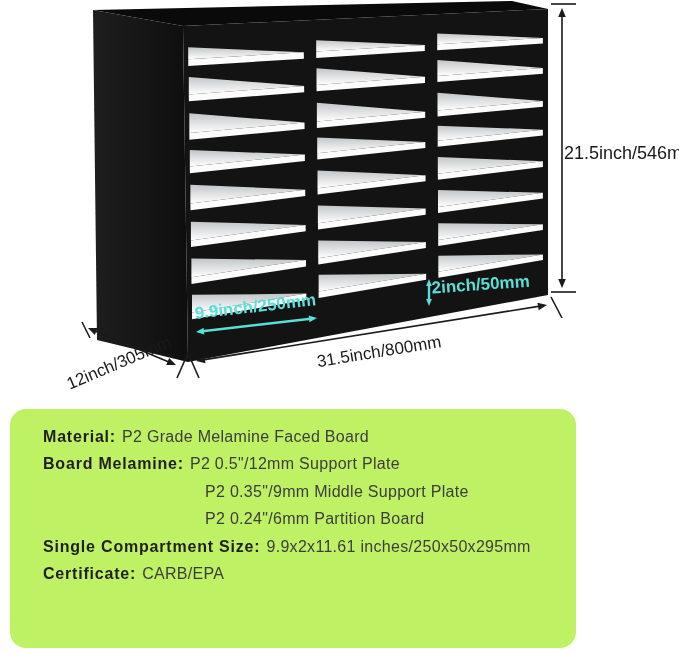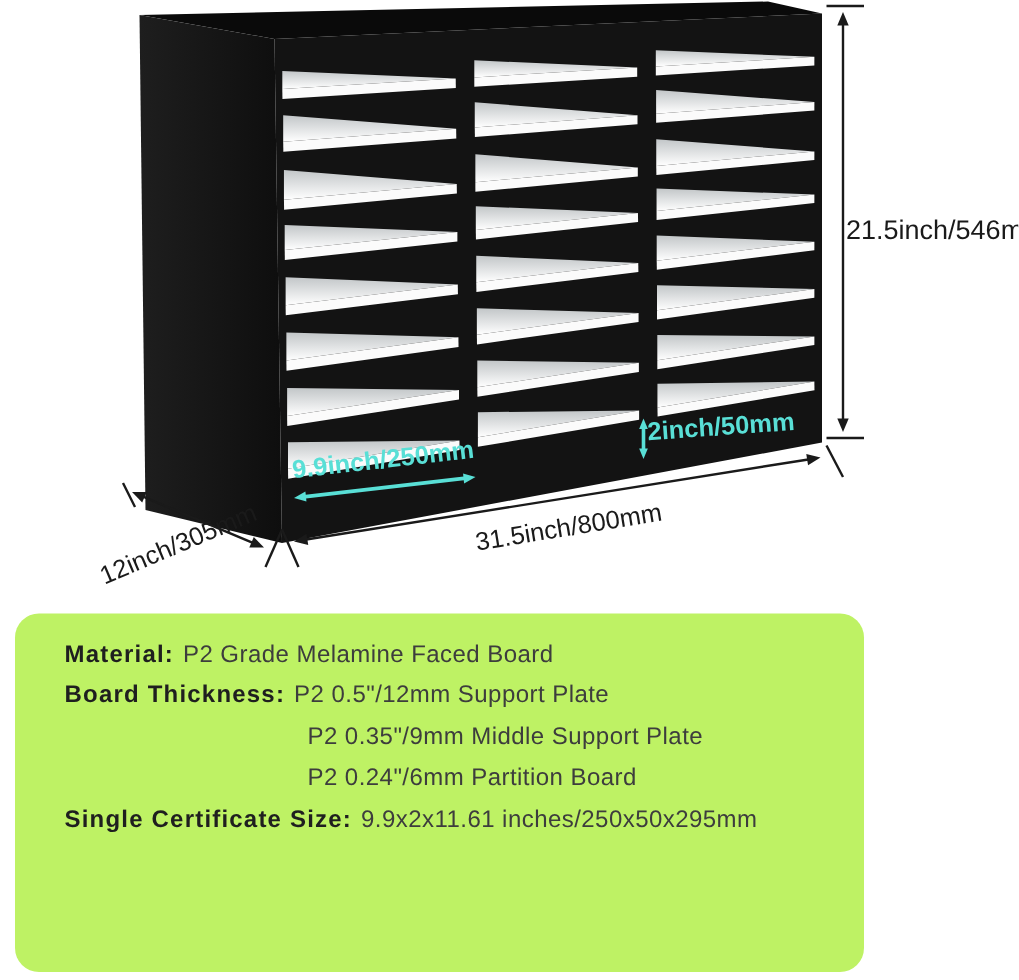--- a/index.html
+++ b/index.html
@@ -131,18 +131,19 @@
 
     <text class="dim" text-anchor="middle" transform="translate(121,368) rotate(-23)">12inch/305mm</text>
 
     <text class="cyan" text-anchor="middle" transform="translate(256,312) rotate(-6.5)">9.9inch/250mm</text>
 
     <text class="cyan" text-anchor="middle" transform="translate(481,290) rotate(-4)">2inch/50mm</text>
   </svg>
 
   <div class="spec-box">
     <div class="spec-row"><span class="lbl">Material:</span><span class="val">P2 Grade Melamine Faced Board</span></div>
-    <div class="spec-row"><span class="lbl">Board Thickness:</span><span class="val">P2 0.5"/12mm Support Plate</span></div>
+    <div class="spec-row"><span class="lbl">Board Melamine:</span><span class="val">P2 0.5"/12mm Support Plate</span></div>
     <div class="spec-row indent"><span class="val">P2 0.35"/9mm Middle Support Plate</span></div>
     <div class="spec-row indent"><span class="val">P2 0.24"/6mm Partition Board</span></div>
-    <div class="spec-row"><span class="lbl">Single Certificate Size:</span><span class="val">9.9x2x11.61 inches/250x50x295mm</span></div>
+    <div class="spec-row"><span class="lbl">Single Compartment Size:</span><span class="val">9.9x2x11.61 inches/250x50x295mm</span></div>
+    <div class="spec-row"><span class="lbl">Certificate:</span><span class="val">CARB/EPA</span></div>
   </div>
 </div>
 
 </body></html>

